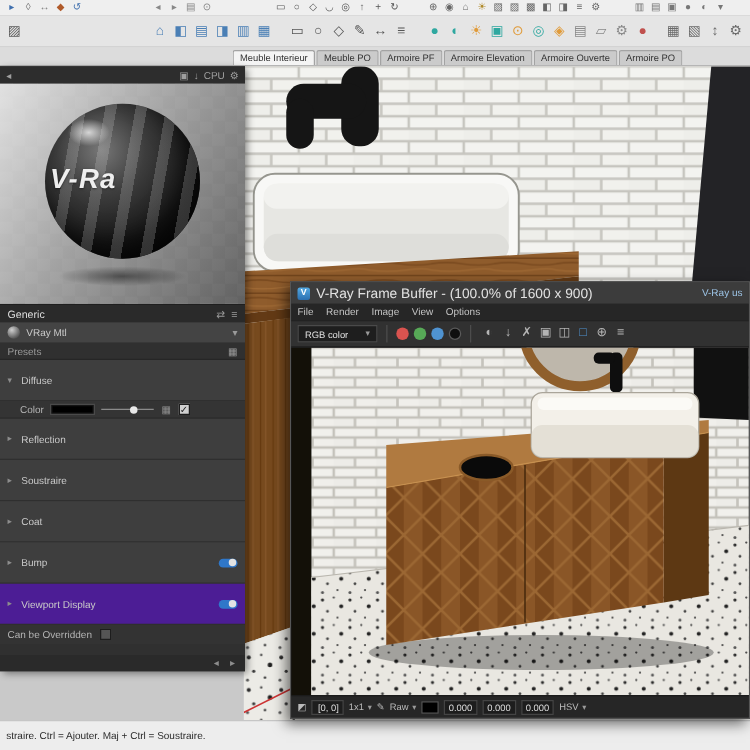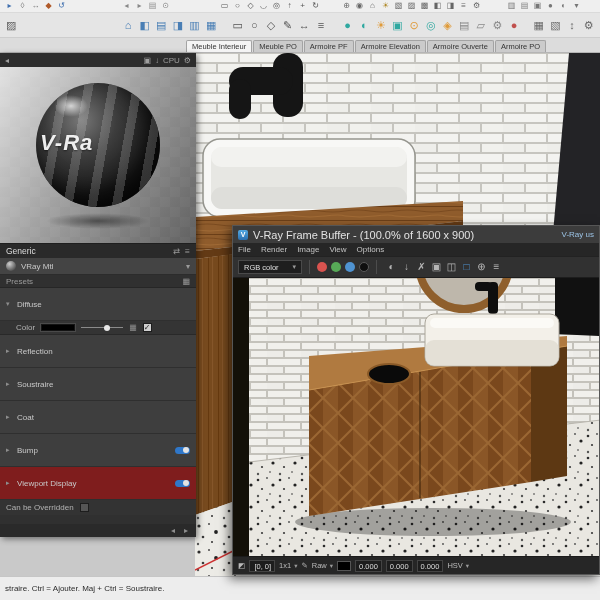--- a/index.html
+++ b/index.html
@@ -49,21 +49,21 @@
     color:rgba(255,255,255,.92); letter-spacing:1px; text-shadow:0 1px 2px rgba(0,0,0,.5); }
   .gen-bar { height:15px; background:#2a2a2a; border-top:1px solid #1f1f1f; display:flex; align-items:center; gap:5px; padding:0 6px; color:#dedede; font-size:8.5px; }
   .gen-bar .right { margin-left:auto; display:flex; gap:5px; color:#9a9a9a; }
   .mat-row { height:17px; background:#444; border-bottom:1px solid #2c2c2c; display:flex; align-items:center; gap:5px; padding:0 6px; }
   .orb { width:10px; height:10px; border-radius:50%; background:radial-gradient(circle at 35% 30%, #cfcfcf, #5a5a5a 70%, #333); }
   .mat-row .caret { margin-left:auto; color:#9a9a9a; }
   .presets-row { height:13px; background:#303030; border-bottom:1px solid #262626; display:flex; align-items:center; padding:0 6px; color:#9a9a9a; }
   .presets-row .right { margin-left:auto; }
   .sec { height:15px; background:#3e3e3e; border-bottom:1px solid #2f2f2f; display:flex; align-items:center; gap:5px; padding:16px 6px; }
   .sec .arr { color:#8d8d8d; font-size:7px; width:6px; }
-  .sec.selected { background:#7f1d1d; }
+  .sec.selected { background:#4c1d95; }
   .toggle { display:none; margin-left:auto; width:15px; height:7px; border-radius:4px; background:#2f77c9; position:relative; }
   .sec.has-toggle .toggle { display:inline-block; }
   .toggle::after { content:""; position:absolute; right:1px; top:0.5px; width:6px; height:6px; border-radius:50%; background:#e3e3e3; }
   .color-row { height:14px; background:#343434; border-bottom:1px solid #292929; display:flex; align-items:center; gap:6px; padding:0 6px 0 16px; color:#b3b3b3; }
   .swatch { width:34px; height:7px; background:#000; border:1px solid #141414; outline:1px solid #4a4a4a; }
   .slider { position:relative; width:42px; height:1px; background:#8a8a8a; }
   .slider::after { content:""; position:absolute; left:55%; top:-2.5px; width:6px; height:6px; border-radius:50%; background:#e8e8e8; }
   .mini-ic { color:#8f8f8f; font-size:8px; }
   .cb { width:9px; height:9px; background:#cfcfcf; border:1px solid #1d1d1d; color:#222; font-size:8px; line-height:8px; text-align:center; }
   .cb.empty { background:#555; }

